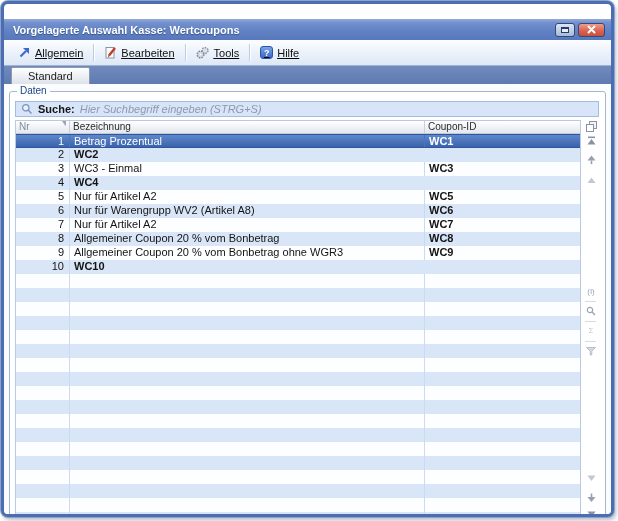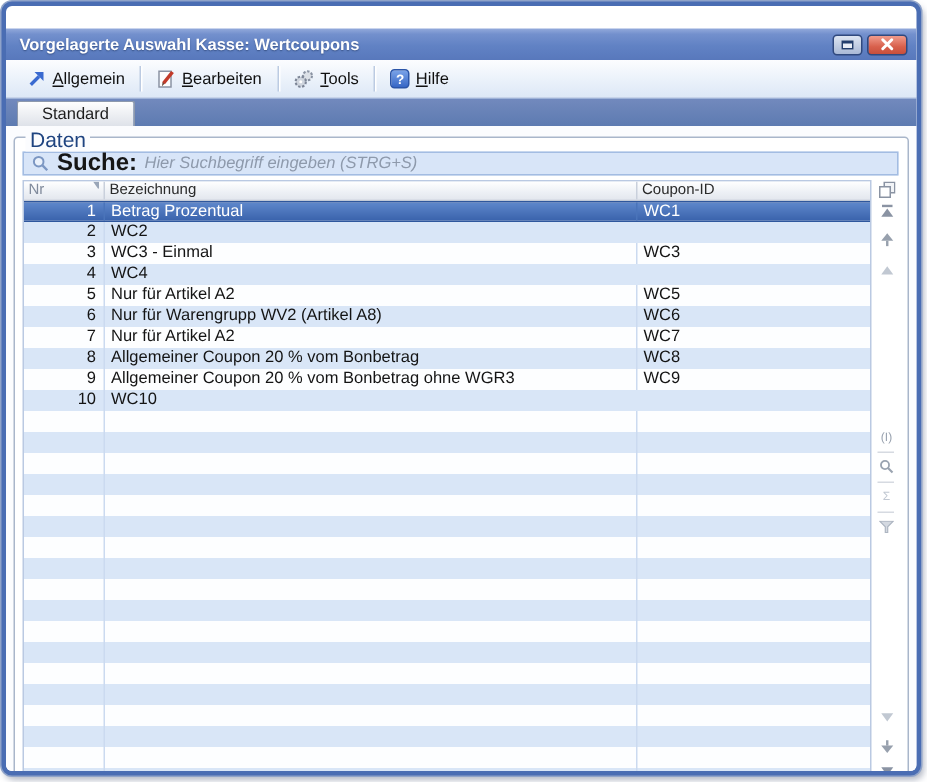--- a/index.html
+++ b/index.html
@@ -21,44 +21,45 @@
   .win-btn { height:14px; border:1px solid #30497e; border-radius:3px; margin-left:3px;
     display:flex; align-items:center; justify-content:center; cursor:default; }
   .btn-restore { width:20px; background:linear-gradient(180deg,#dde5f2,#a9b9d6); }
   .btn-restore .glyph { width:8px; height:6px; border:1px solid #233e6d; border-top-width:2px; background:#e9eef6; }
   .btn-close { width:27px; background:linear-gradient(180deg,#f09b8c,#d8604c 60%,#c74f3c); }
   
   .toolbar {
     height:26px; flex:0 0 26px; display:flex; align-items:center; padding-left:10px;
     background:linear-gradient(180deg,#fcfdff 0%,#eaf1fa 55%,#dde8f6 100%);
     border-bottom:1px solid #9fb3d8;
+    text-decoration:underline;
   }
   .tool-item { display:flex; align-items:center; gap:4px; font-size:11px; color:#101010; padding:2px 4px; cursor:default; }
   .tool-sep { width:1px; height:17px; background:#bccbe2; margin:0 6px; box-shadow:1px 0 0 #fff; }
   .accel { text-decoration:underline; }
   .help-box { width:13px; height:13px; border-radius:3px; border:1px solid #2b55a8;
     background:linear-gradient(180deg,#7aa3e8,#3767c6); color:#fff; font-size:9px; font-weight:bold;
     display:flex; align-items:center; justify-content:center; }
   
   .tabstrip { height:18px; flex:0 0 18px; background:linear-gradient(180deg,#7289bd,#5d7bb1); padding-left:7px; }
   .tab {
     display:inline-block; height:17px; margin-top:1px; padding:2px 16px 0;
     background:linear-gradient(180deg,#fefefe,#dee2e9); border:1px solid #8d99ad; border-bottom:none;
     border-radius:2px 2px 0 0; font-size:11px; color:#1c1c1c;
   }
   
   .content { flex:1; background:#fbfcfe; padding:3px 5px 4px; }
   .groupbox { position:relative; border:1px solid #a9b6ca; border-radius:3px; margin-top:4px;
     height:calc(100% - 4px); padding:9px 5px 4px; background:#fff; }
   .groupbox-label { position:absolute; top:-7px; left:7px; background:#fbfcfe; padding:0 3px;
-    font-size:14px; color:#1f4480; }
+    font-size:10px; color:#1f4480; }
   
   .searchbar { height:16px; background:#d8e5f8; border:1px solid #a3bce2; display:flex;
     align-items:center; gap:5px; padding:0 5px; margin:0 1px 3px 0; }
-  .search-label { font-size:16px; font-weight:bold; color:#161616; }
+  .search-label { font-size:11px; font-weight:bold; color:#161616; }
   .search-input { flex:1; border:none; background:transparent; outline:none;
     font-family:"Liberation Sans", sans-serif; font-size:11px; font-style:italic; color:#4a5468; }
   .search-input::placeholder { color:#8e9aac; font-style:italic; opacity:1; }
   
   .grid-wrap { display:flex; height:400px; }
   .grid { flex:1; border:1px solid #bac9e2; background:#fff; overflow:hidden; }
   .ghead { height:13px; display:flex; align-items:stretch;
     background:linear-gradient(180deg,#ffffff,#edf0f5 60%,#e3e7ee); border-bottom:1px solid #c3cad7; }
   .hcell { font-size:10px; padding:0 3px; color:#2b2b2b; display:flex; align-items:flex-start;
     border-right:1px solid #c9d0dc; line-height:12px;gap:32px; }
@@ -66,21 +67,21 @@
   .hcell-bez { flex:1; }
   .hcell-id { width:155px; border-right:none; }
   .grow { height:14px; display:flex; font-size:11px; line-height:13px; color:#141414; }
   .grow.odd { background:#fdfeff; }
   .grow.even { background:#d9e6f7; }
   .grow.selected { background:linear-gradient(180deg,#5e87cb,#3a63ac); color:#fff;
     border-top:1px solid #2f579d; border-bottom:1px solid #2f579d; }
   .cell { overflow:hidden; white-space:nowrap; }
   .cell-nr { width:54px; text-align:right; padding-right:5px; border-right:1px solid #cbdaf0; }
   .cell-bez { flex:1; padding-left:4px; border-right:1px solid #cbdaf0; }
-  .cell-id { width:155px; padding-left:4px; }
+  .cell-id { width:155px; padding-left:4px;font-weight:bold; }
   .grow.selected .cell-nr, .grow.selected .cell-bez { border-right-color:#4a74ba; }
   
   .navstrip { width:19px; position:relative; }
   .nav-btn { position:absolute; left:4px; width:12px; height:12px; display:flex;
     align-items:center; justify-content:center; cursor:default; }
   .chooser-box { position:absolute; left:3px; top:0px; width:14px; height:13px;
     display:flex; align-items:center; justify-content:center; }
   .glyph-txt { font-size:8px; color:#9aa3b0; line-height:8px; }
   .nav-sep { position:absolute; left:4px; width:11px; height:1px; background:#d6dae1; }
 </style>

